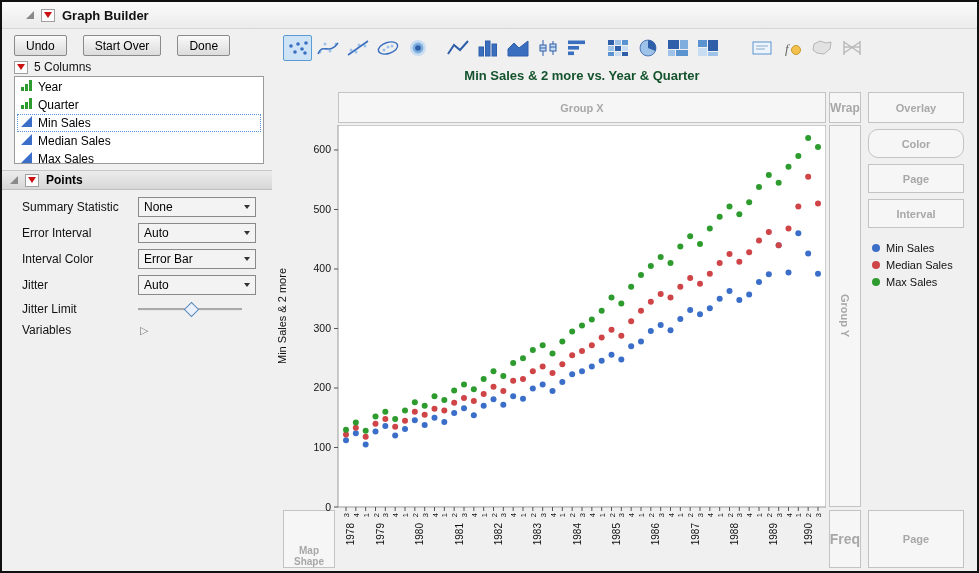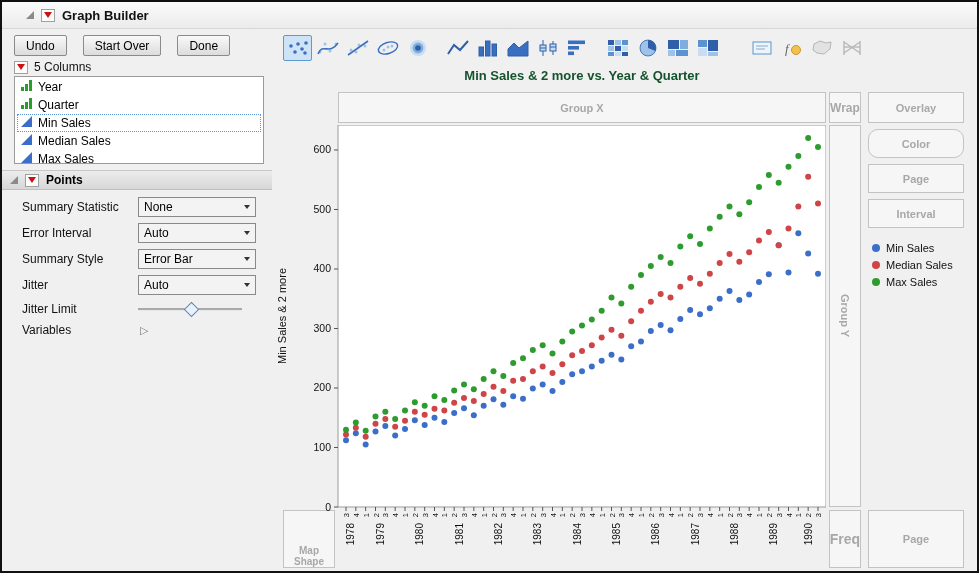--- a/index.html
+++ b/index.html
@@ -157,21 +157,21 @@
       </div>
     </div>
     <div class="ctl-row">
       <span class="ctl-label">Error Interval</span>
       <div class="combo">
         <span>Auto</span>
         <span class="combo-arrow"></span>
       </div>
     </div>
     <div class="ctl-row">
-      <span class="ctl-label">Summary Style</span>
+      <span class="ctl-label">Interval Color</span>
       <div class="combo">
         <span>Error Bar</span>
         <span class="combo-arrow"></span>
       </div>
     </div>
     <div class="ctl-row">
       <span class="ctl-label">Jitter</span>
       <div class="combo">
         <span>Auto</span>
         <span class="combo-arrow"></span>

